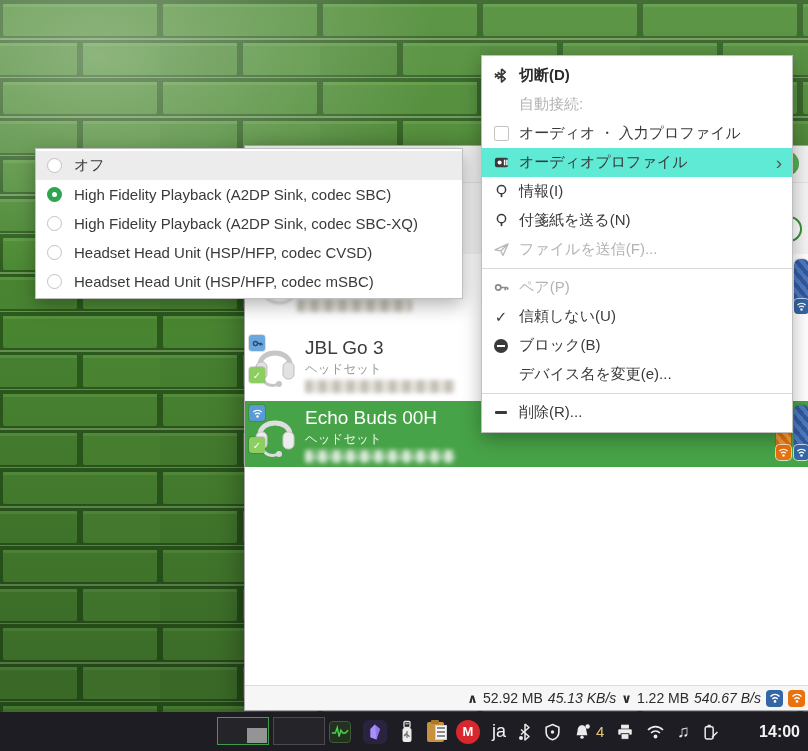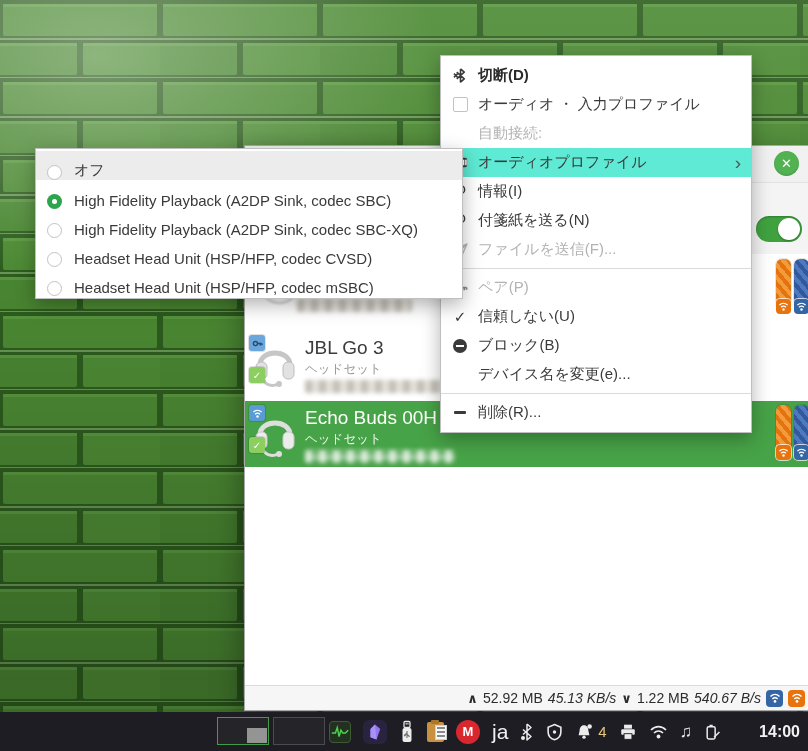--- a/index.html
+++ b/index.html
@@ -67,40 +67,40 @@
 
   .status-bar{position:absolute;left:0;right:0;bottom:0;height:25px;background:#f6f6f6;
     border-top:1px solid #dcdcdc;display:flex;align-items:center;justify-content:flex-end;
     gap:5px;font-size:14px;color:#2c2c2c;padding-right:3px;box-sizing:border-box;}
   .status-bar .rate{font-style:italic;}
   .status-bar .chev{font-weight:bold;font-size:13px;}
   .sb-ico{width:17px;height:17px;border-radius:4px;display:flex;align-items:center;justify-content:center;}
   .sb-ico.blue{background:#3465a4;} .sb-ico.orange{background:#e8720c;}
 
   
-  .context-menu{position:absolute;left:440px;top:55px;width:312px;z-index:20;background:#fff;
+  .context-menu{position:absolute;left:481px;top:55px;width:312px;z-index:20;background:#fff;
     border:1px solid #bfbfbf;box-shadow:0 6px 18px rgba(0,0,0,.3);padding:5px 0;box-sizing:border-box;}
   .menu-item{height:29px;display:flex;align-items:center;padding:0 10px;gap:9px;
     font-size:15px;color:#3a3a3a;cursor:pointer;white-space:nowrap;}
   .menu-item .mi-icon{width:18px;display:flex;align-items:center;justify-content:center;flex:none;}
   .menu-item.bold{font-weight:bold;color:#2b2b2b;}
   .menu-item.disabled{color:#b3b3b3;cursor:default;}
   .menu-item.highlighted{background:#5eead4;}
   .menu-sep{height:1px;background:#dadada;margin:4px 0;}
   .sub-arrow{margin-left:auto;font-size:19px;line-height:14px;color:#555;}
   .mi-checkbox{width:15px;height:15px;border:1px solid #c3c3c3;border-radius:2px;background:#fff;box-sizing:border-box;}
   .blk-circle{width:14px;height:14px;border-radius:50%;background:#3a3a3a;display:flex;align-items:center;justify-content:center;}
   .blk-circle i{display:block;width:8px;height:2px;background:#fff;}
   .minus-glyph{width:12px;height:3px;background:#3a3a3a;border-radius:1px;}
   .check-glyph{font-size:15px;font-weight:bold;color:#3a3a3a;}
 
   
   .submenu{position:absolute;left:35px;top:148px;width:428px;z-index:21;background:#fff;
     border:1px solid #bfbfbf;box-shadow:0 6px 18px rgba(0,0,0,.3);padding:2px 0;box-sizing:border-box;}
-  .sub-item{height:29px;display:flex;align-items:flex-end;gap:12px;padding:0 11px;
+  .sub-item{height:29px;display:flex;align-items:center;gap:12px;padding:0 11px;
     font-size:15px;color:#3a3a3a;cursor:pointer;white-space:nowrap;}
   .sub-item.highlighted{background:#ececec;}
   .radio{width:15px;height:15px;border-radius:50%;box-sizing:border-box;border:1.5px solid #c2c2c2;background:#fff;flex:none;position:relative;}
   .radio.on{border:none;background:#2da44e;}
   .radio.on::after{content:"";position:absolute;left:5px;top:5px;width:5px;height:5px;border-radius:50%;background:#fff;}
 
   
   .taskbar{position:absolute;left:0;bottom:0;width:808px;height:39px;background:#1d1d23;z-index:30;}
   .ws{position:absolute;left:217px;top:5px;display:flex;gap:4px;}
   .ws-box{width:52px;height:28px;box-sizing:border-box;background:rgba(255,255,255,.03);position:relative;cursor:pointer;}
@@ -111,21 +111,21 @@
   .t-ico{display:flex;align-items:center;justify-content:center;cursor:pointer;}
   .mon{width:22px;height:22px;border-radius:4px;background:#233220;border:1px solid #3c5c33;box-sizing:border-box;}
   .obs{width:24px;height:24px;border-radius:6px;background:#2a2340;}
   .clip{width:17px;height:20px;background:#c8913f;border-radius:2px;position:relative;}
   .clip::before{content:"";position:absolute;left:4px;top:-2px;width:8px;height:4px;background:#a9772e;border-radius:1px;}
   .clip .page{position:absolute;right:-3px;top:3px;width:12px;height:15px;background:#f5f5f5;border-radius:1px;
     box-shadow:inset 0 0 0 1px #cfcfcf;}
   .clip .page i{display:block;height:1.5px;background:#8a8a8a;margin:2.5px 2px 0 2px;}
   .mega{width:24px;height:24px;border-radius:50%;background:#d9272e;color:#fff;font-weight:bold;
     font-size:13px;display:flex;align-items:center;justify-content:center;}
-  .lang{color:#f2f2f2;font-size:21px;}
+  .lang{color:#f2f2f2;font-size:18px;}
   .notif-num{color:#e6c77d;font-size:15px;margin-left:-7px;}
   .music-note{color:#ececec;font-size:17px;}
   .clock{position:absolute;right:8px;top:0;height:39px;display:flex;align-items:center;
     color:#f2f2f2;font-size:16px;font-weight:bold;cursor:pointer;}
 </style>
 </head>
 <body>
 
 <div class="wallpaper">
   <svg width="808" height="712">
@@ -284,29 +284,29 @@
 <div class="context-menu">
   <div class="menu-item bold">
     <span class="mi-icon">
       <svg width="15" height="15" viewBox="0 0 16 16">
           <path d="M8 1 V15 L12 11.5 L4 4.5 M8 1 L12 4.5 L4 11.5" stroke="#3a3a3a" stroke-width="1.7" fill="none" stroke-linejoin="round"></path>
           <path d="M1 6 L5 10 M5 6 L1 10" stroke="#3a3a3a" stroke-width="1.6"></path>
         </svg>
     </span>
     <span>切断(D)</span>
   </div>
+  <div class="menu-item disabled">
+    <span class="mi-icon"></span>
+    <span>自動接続:</span>
+  </div>
   <div class="menu-item">
     <span class="mi-icon">
         <span class="mi-checkbox"></span>
       </span>
     <span>オーディオ ・ 入力プロファイル</span>
-  </div>
-  <div class="menu-item disabled">
-    <span class="mi-icon"></span>
-    <span>自動接続:</span>
   </div>
   <div class="menu-item highlighted">
     <span class="mi-icon">
       <svg width="15" height="15" viewBox="0 0 16 16">
           <rect x="1" y="3" width="14" height="10" rx="2" fill="#3a3a3a"></rect>
           <circle cx="6" cy="8" r="2.2" fill="#fff"></circle>
           <rect x="10.5" y="5" width="1.6" height="6" fill="#fff"></rect>
           <rect x="13" y="5" width="1.6" height="6" fill="#fff"></rect>
         </svg>
     </span>

